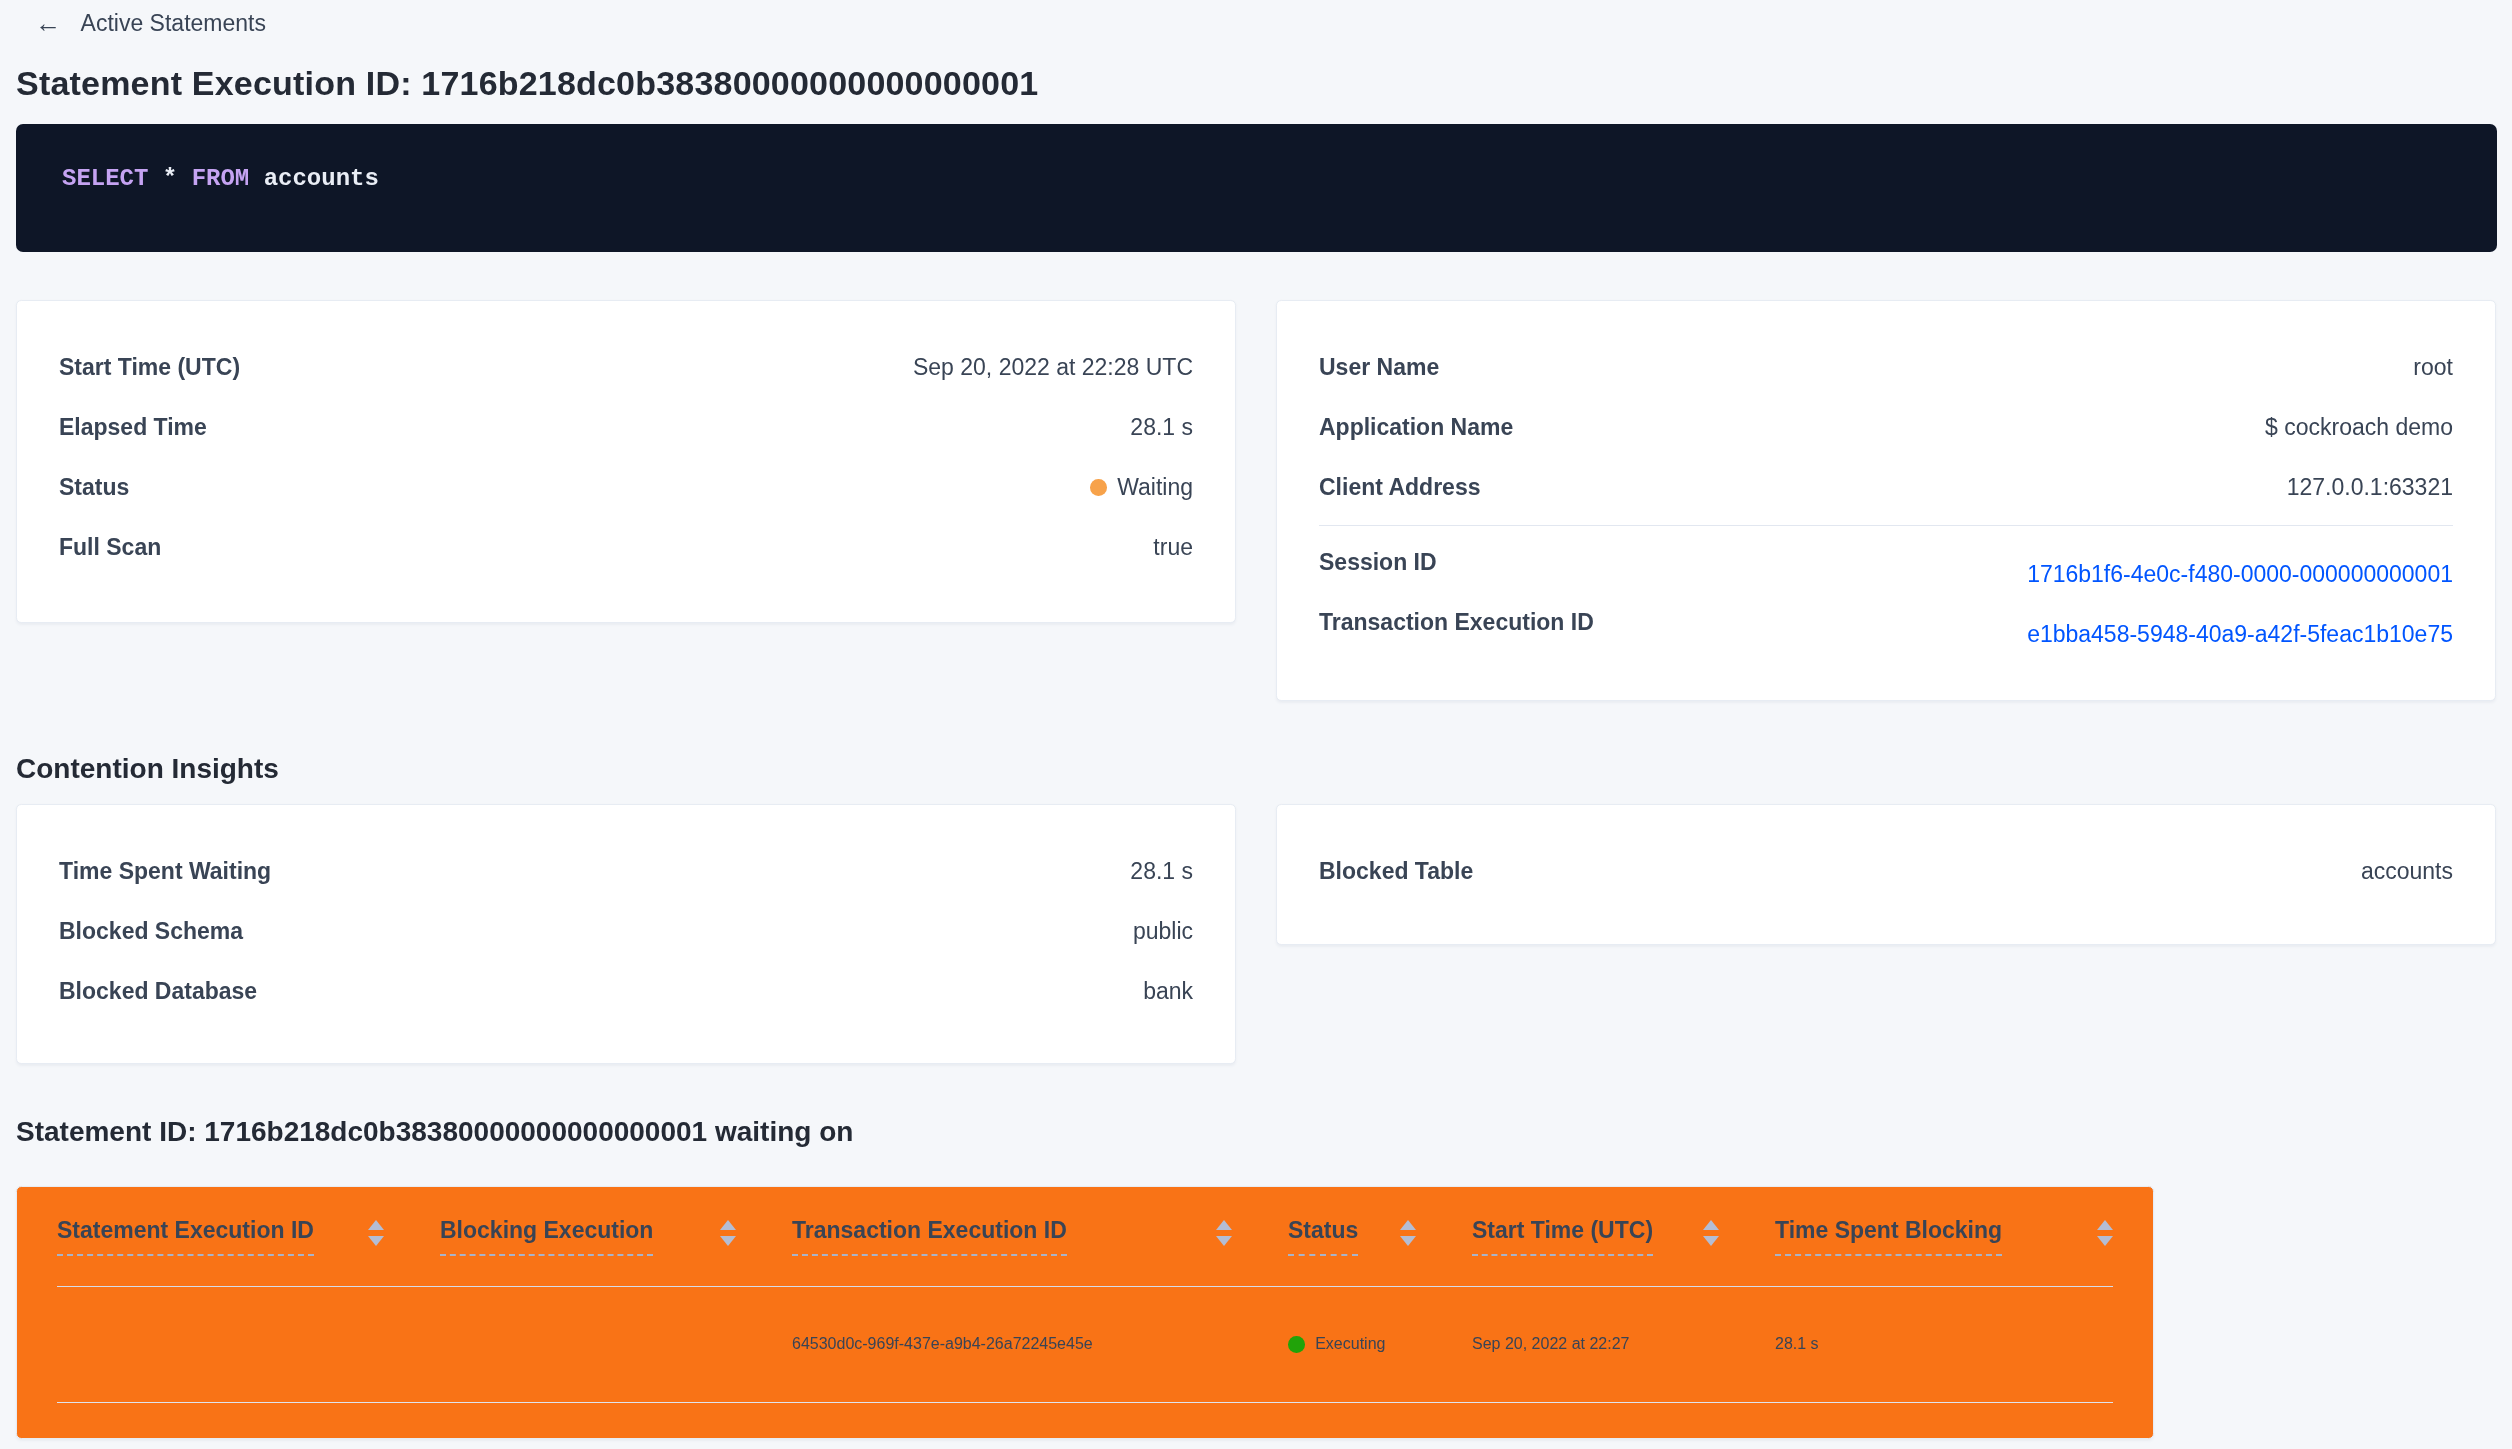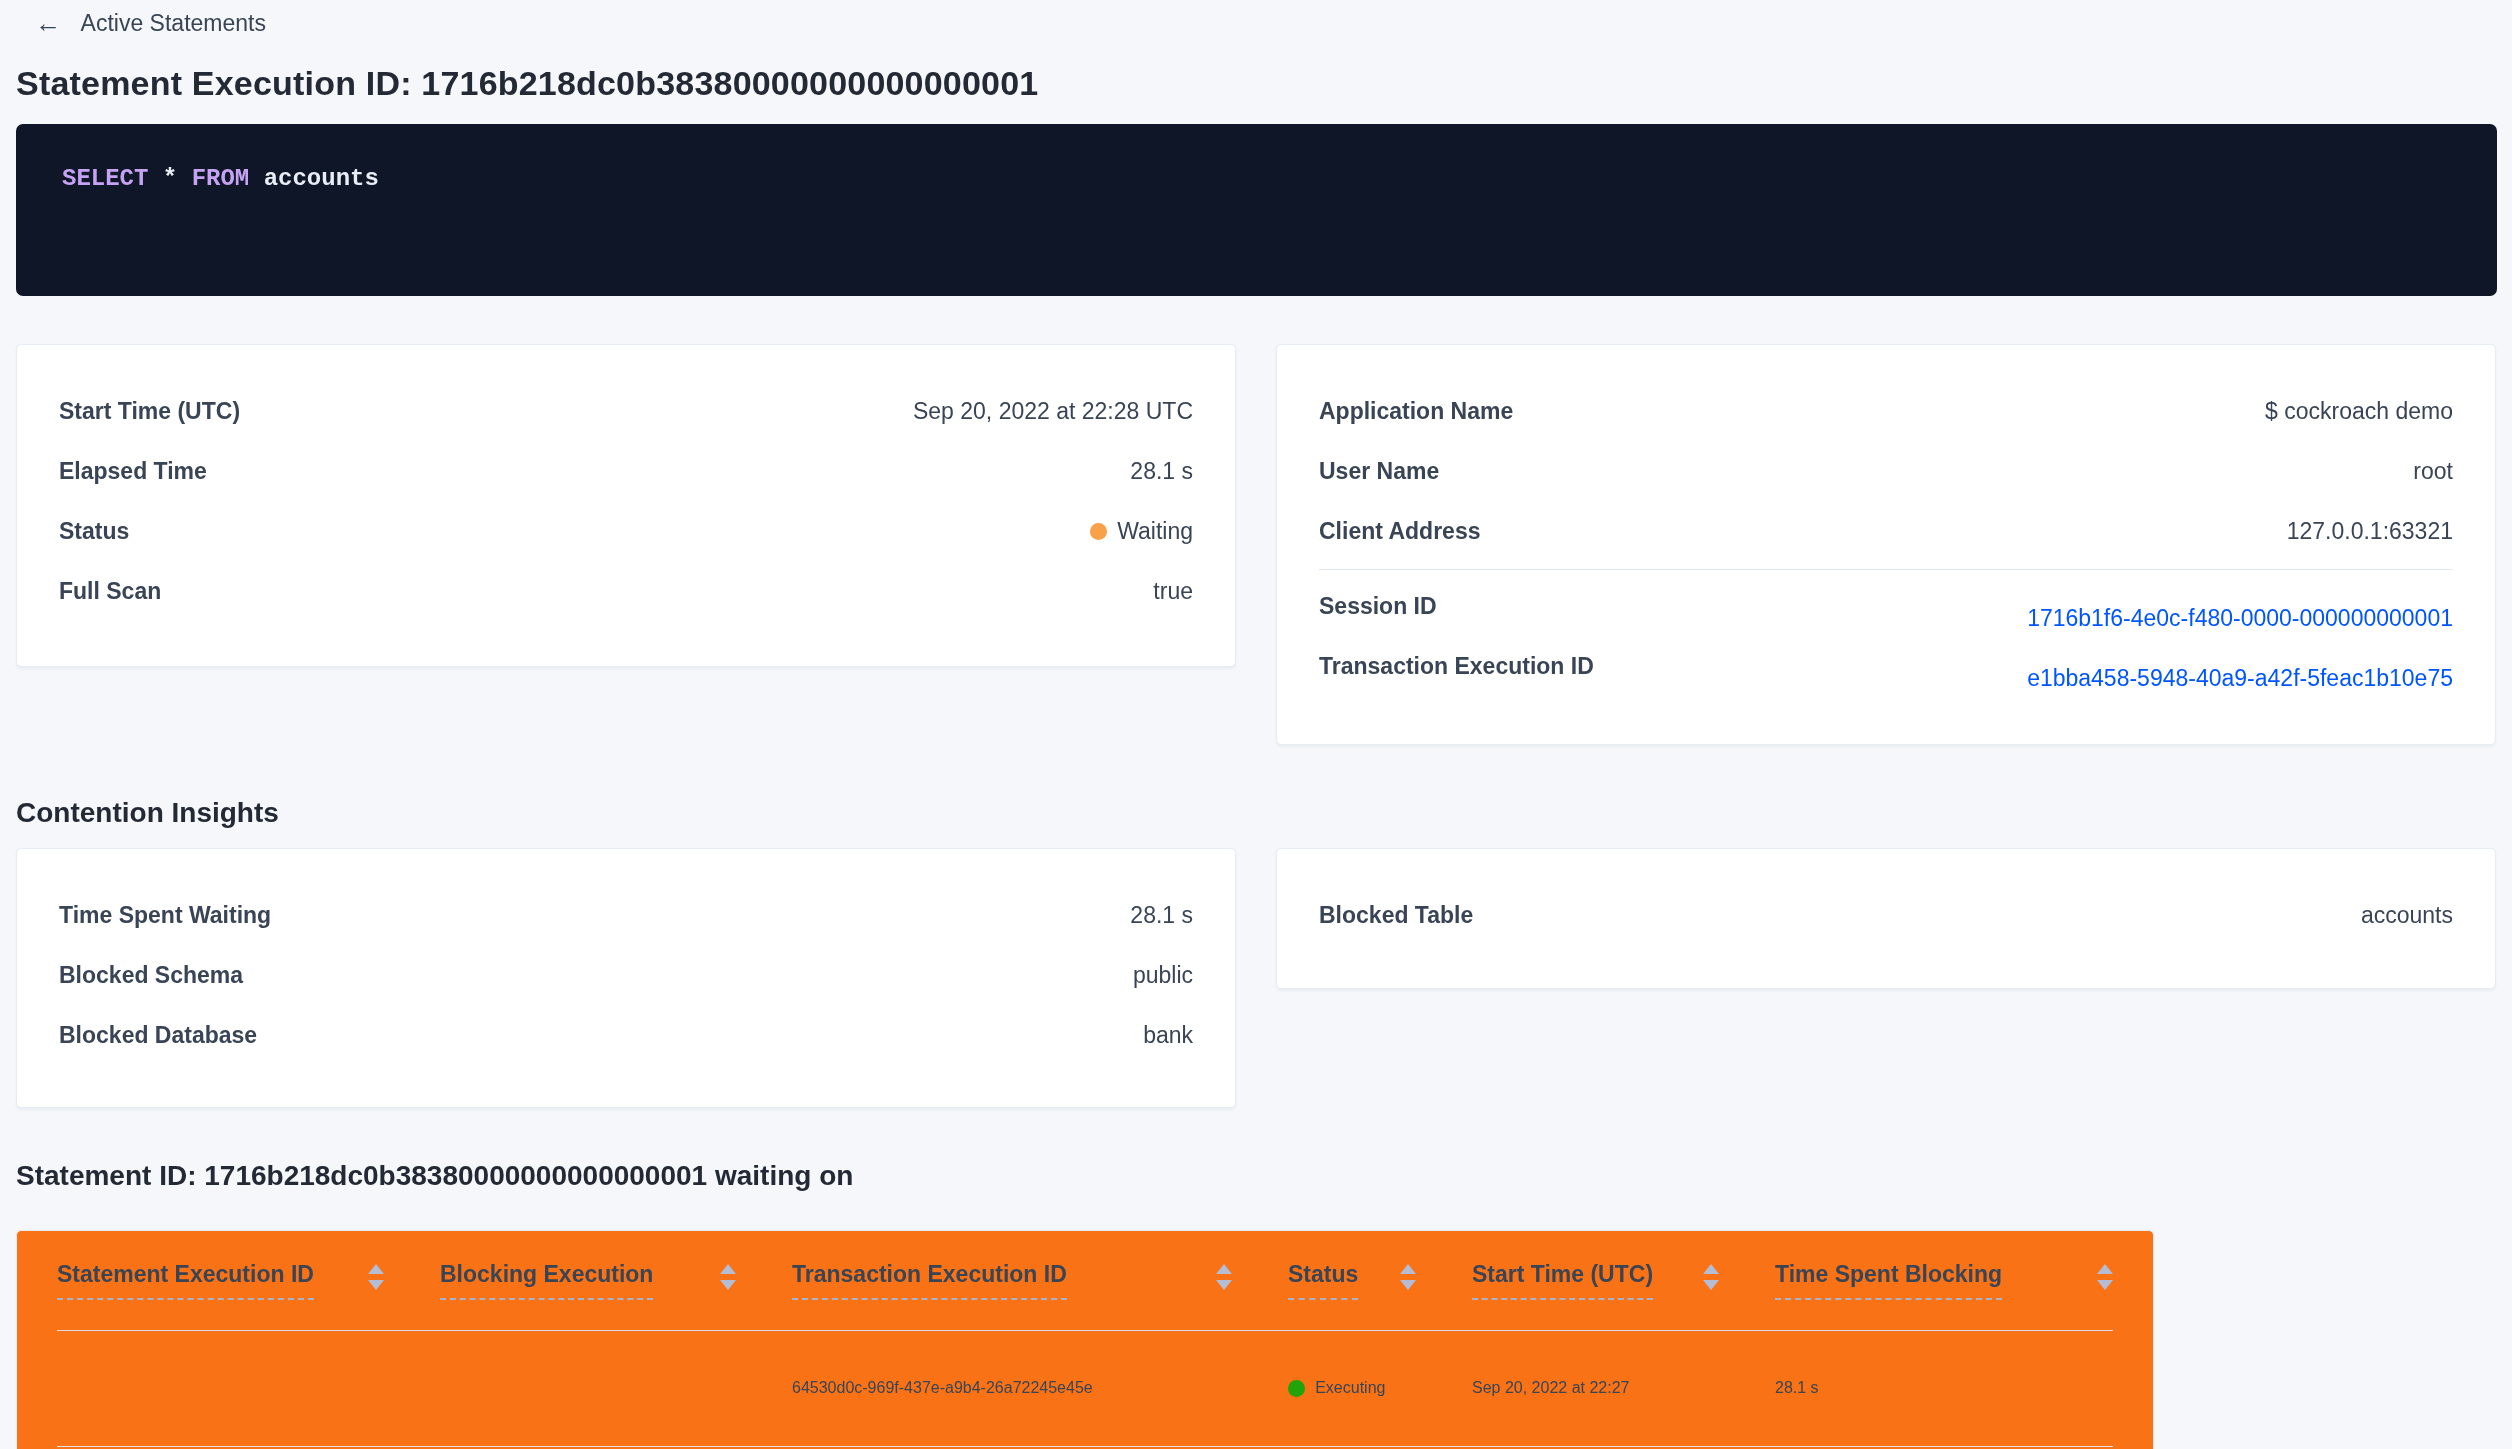--- a/index.html
+++ b/index.html
@@ -20,21 +20,21 @@
   .back-arrow { font-size: 26px; line-height: 1; color: #394455; }
 
   
   .page-title {
     margin-top: 24.6px; font-size: 34px; font-weight: 700;
     color: #242a35; letter-spacing: 0.2px; line-height: 39px;
   }
 
   
   .sql-box {
-    margin-top: 21px; width: 2481px; height: 172px;
+    margin-top: 21px; width: 2481px; height: 128px;
     background: #0e1627; border-radius: 7px;
     padding: 40px 46px;
   }
   .sql-line {
     font-family: "Liberation Mono", "DejaVu Sans Mono", monospace;
     font-size: 24px; font-weight: 700; white-space: pre;
     color: #e9edf5; line-height: 30px;
   }
   .sql-line .kw { color: #c5a3f2; }
 
@@ -138,26 +138,26 @@
         </span>
       </div>
       <div class="kv-row">
         <span class="kv-label">Full Scan</span>
         <span class="kv-value">true</span>
       </div>
     </section>
 
     <section class="card card-session">
       <div class="kv-row">
+        <span class="kv-label">User Name</span>
+        <span class="kv-value">root</span>
+      </div>
+      <div class="kv-row">
         <span class="kv-label">Application Name</span>
         <span class="kv-value">$ cockroach demo</span>
-      </div>
-      <div class="kv-row">
-        <span class="kv-label">User Name</span>
-        <span class="kv-value">root</span>
       </div>
       <div class="kv-row">
         <span class="kv-label">Client Address</span>
         <span class="kv-value">127.0.0.1:63321</span>
       </div>
       <hr class="card-divider">
       <div class="kv-row">
         <span class="kv-label">Session ID</span>
         <a class="kv-value link" style="color: rgb(0, 85, 255);">1716b1f6-4e0c-f480-0000-000000000001</a>
       </div>

